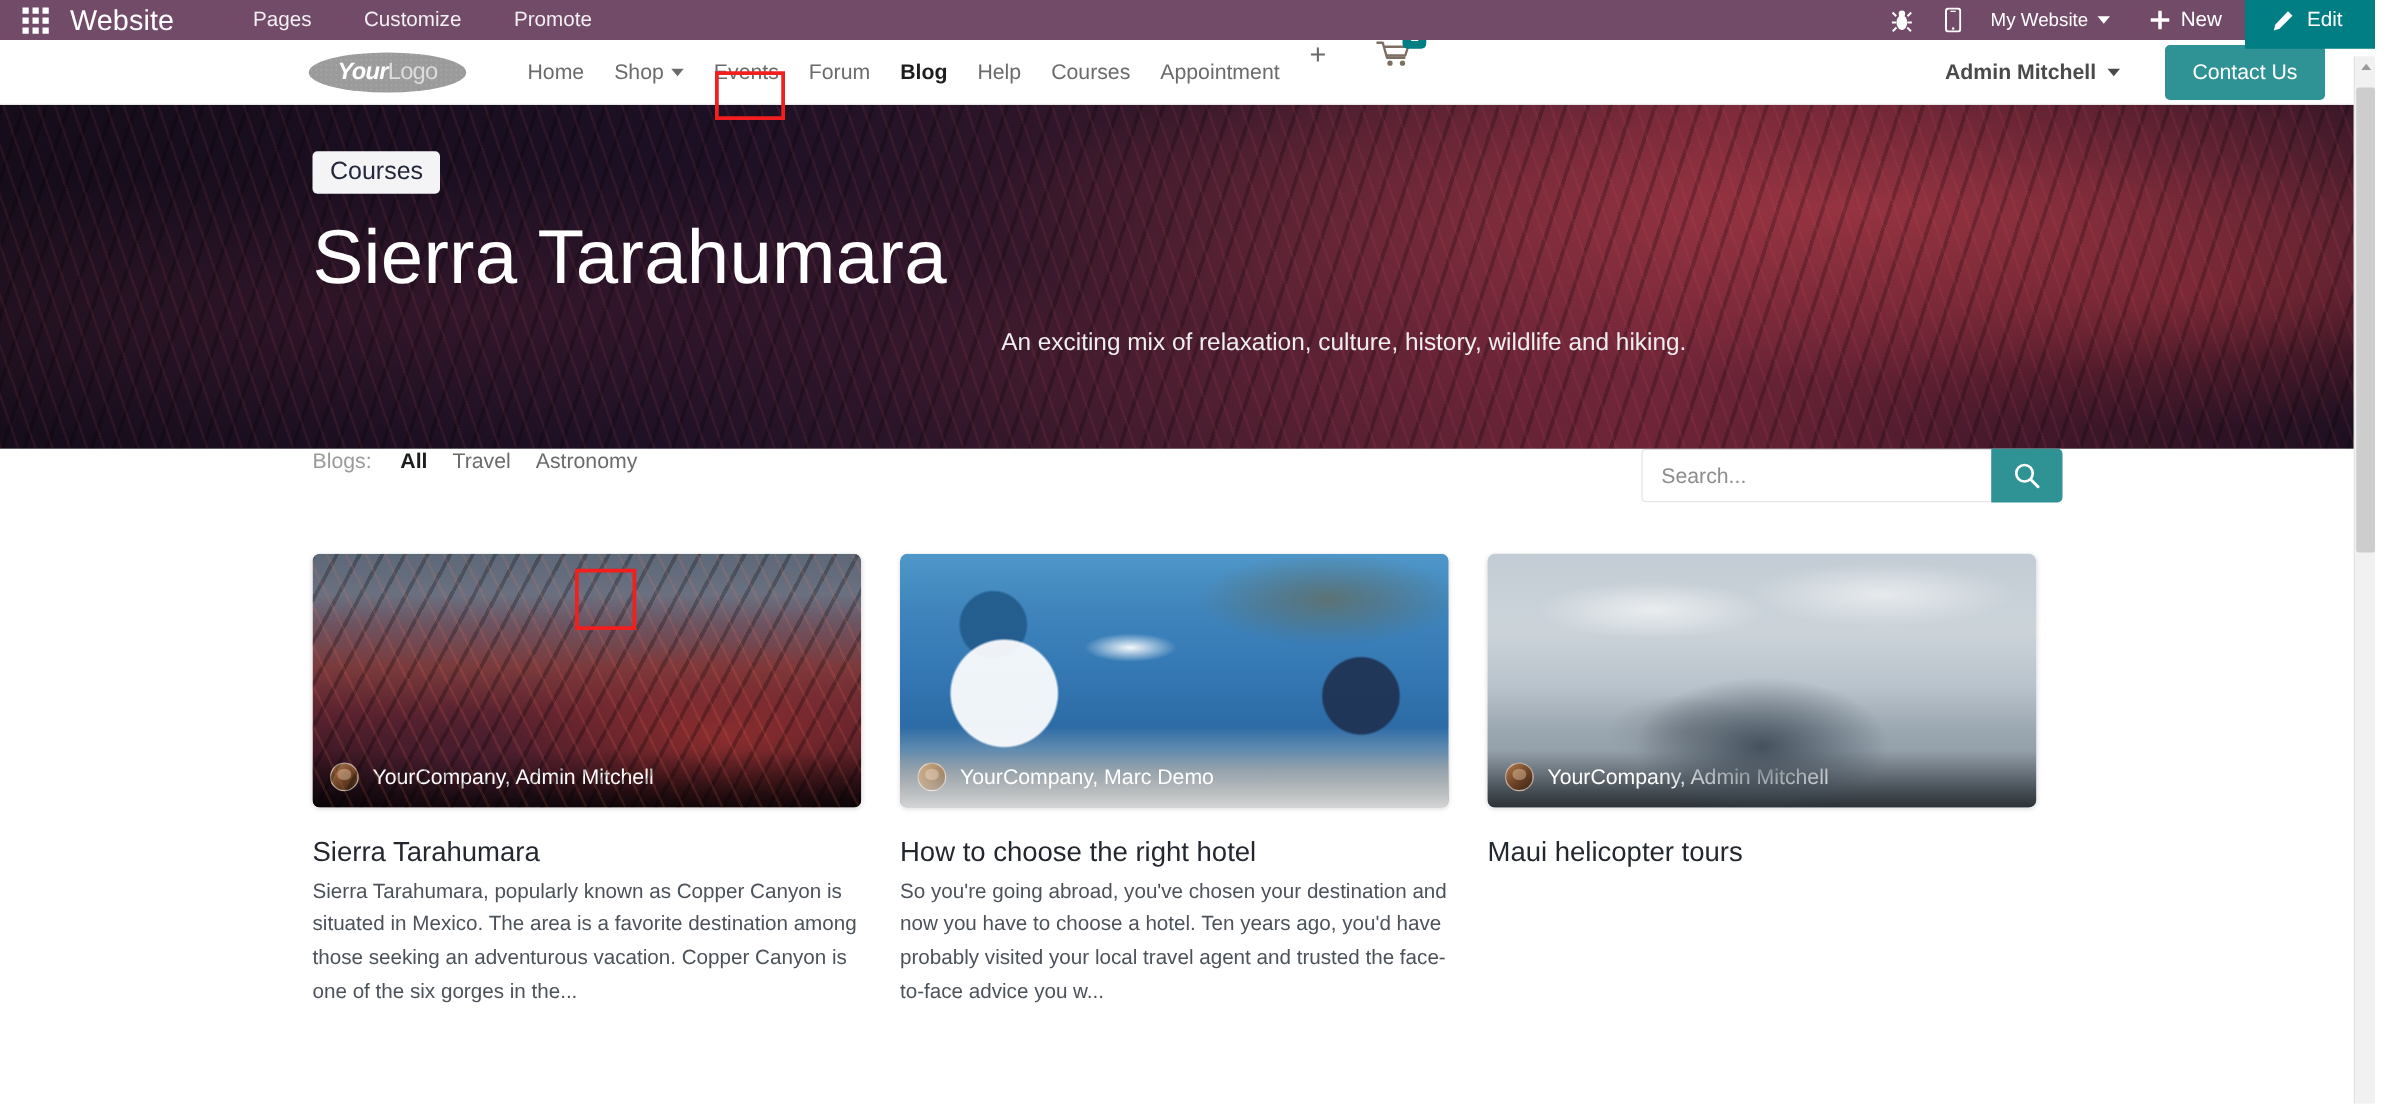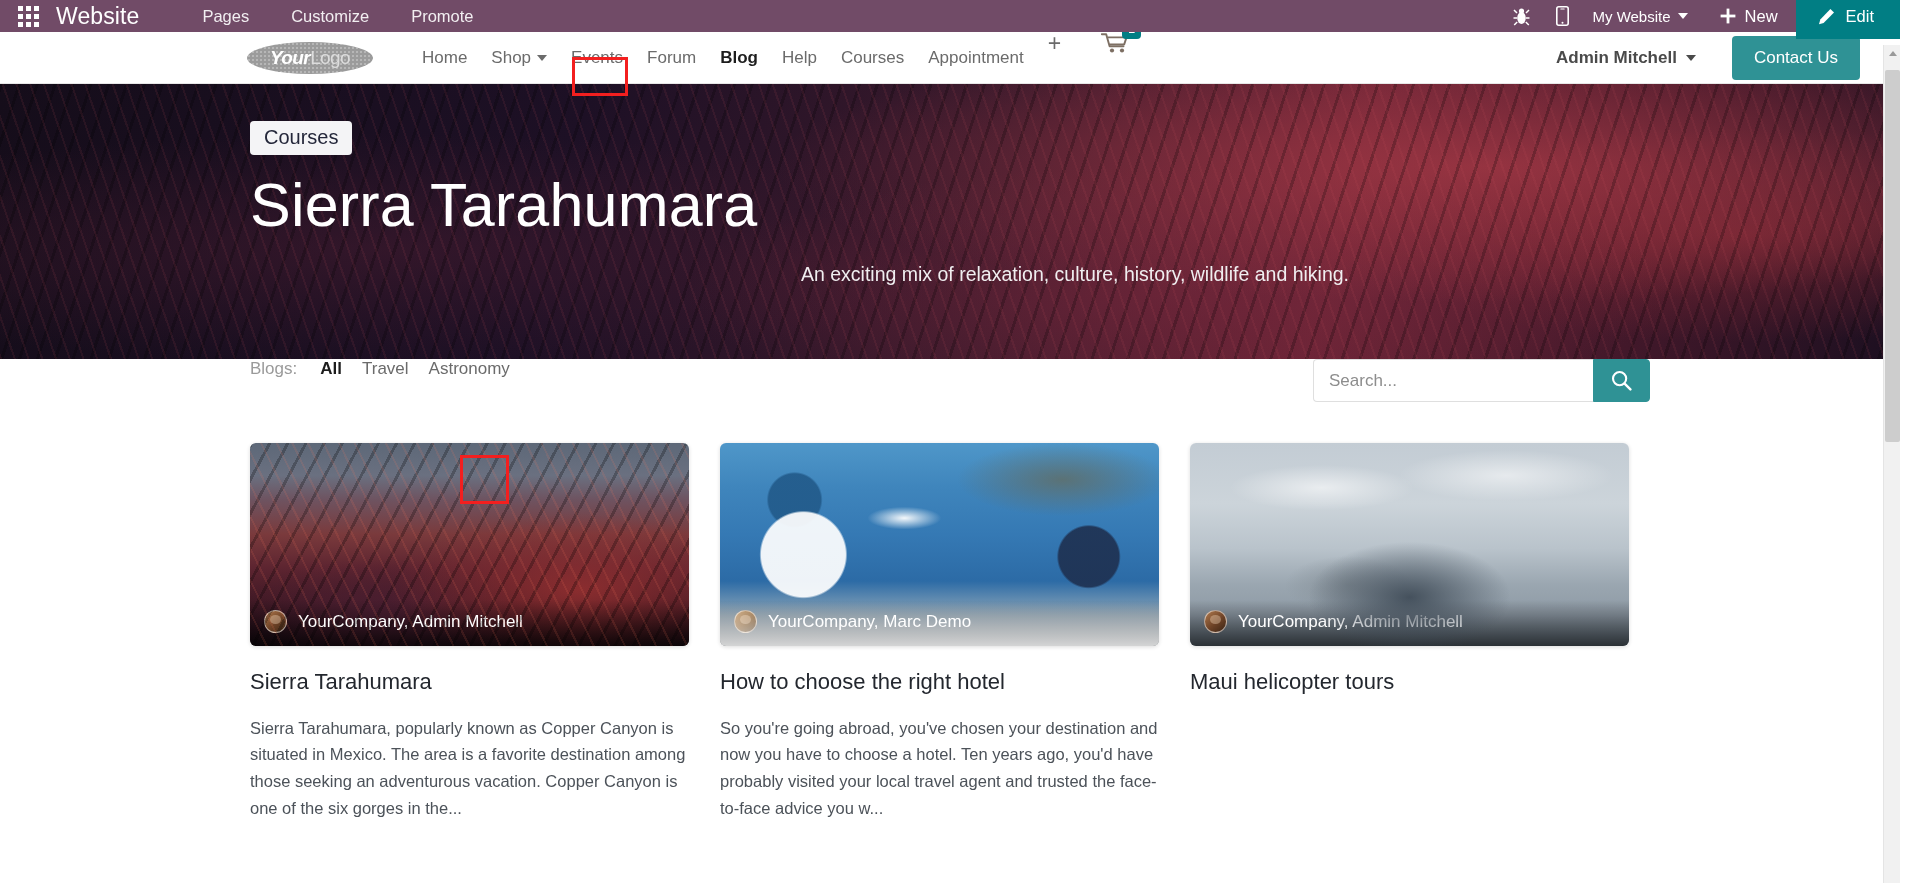--- a/index.html
+++ b/index.html
@@ -369,21 +369,21 @@
     color: #23272e;
     font-weight: 400;
     margin-top: 22px;
     line-height: 1.25;
     cursor: pointer;
   }
   .card-excerpt {
     font-size: 16.5px;
     color: #4c5259;
     line-height: 1.62;
-    margin-top: 19px;
+    margin-top: 4px;
   }
 
   
   .hl-box {
     position: absolute;
     border: 3px solid #f31f1f;
     pointer-events: none;
     z-index: 60;
   }
   #hl-blog { left: 572px; top: 57px; width: 56px; height: 39px; }

